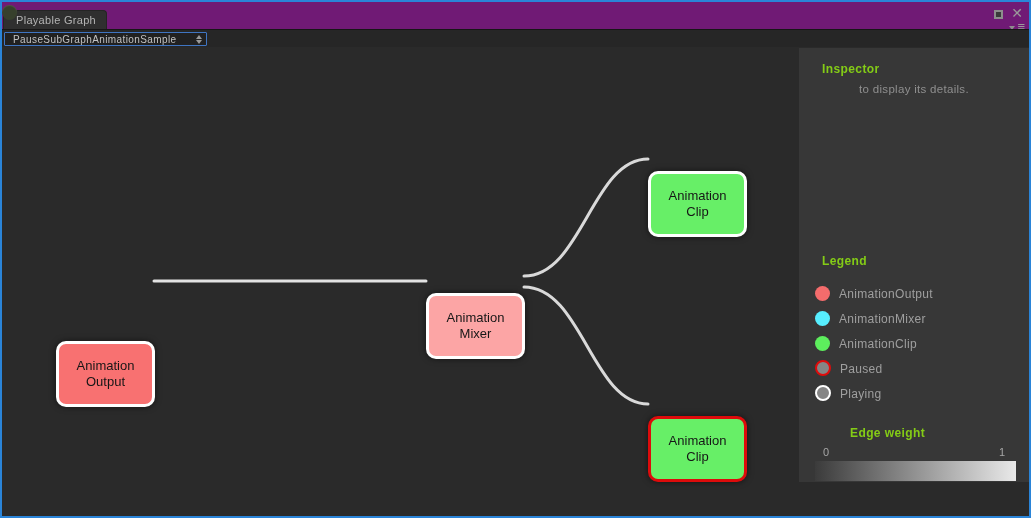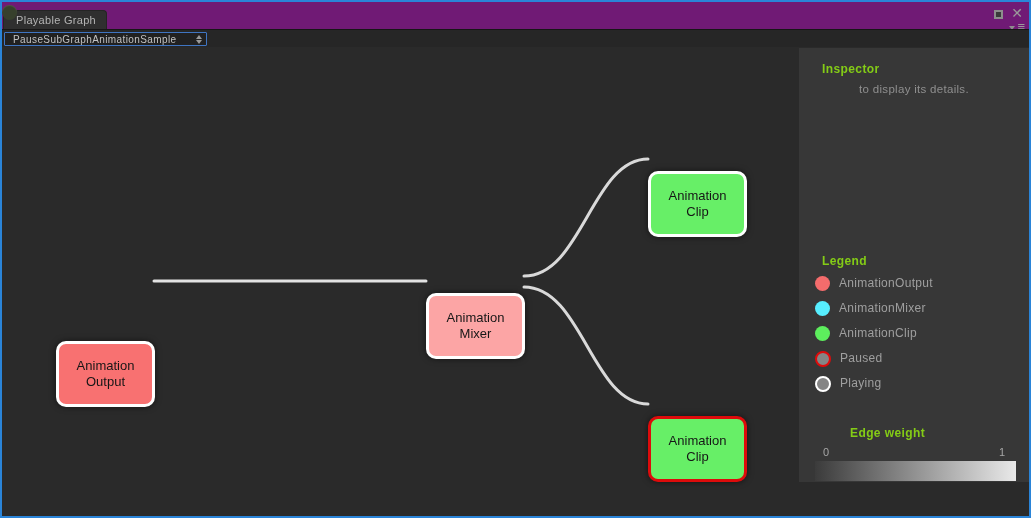--- a/index.html
+++ b/index.html
@@ -52,21 +52,21 @@
   .node-mixer{left:424px;top:246px;background:#fca5a5;}
   .node-clip-top{left:646px;top:124px;background:#67ef67;}
   .node-clip-bottom{left:646px;top:369px;background:#67ef67;border-color:#dd0b0b;}
   
   .panel{position:absolute;left:797px;top:46px;width:230px;height:434px;background:#373737;color:#a6a6a6;}
   .panel h3{margin:0;font-size:12px;font-weight:bold;color:#84cc16;letter-spacing:.4px;}
   .inspector-title{position:absolute;left:23px;top:14px;}
   .inspector-hint{position:absolute;left:0;right:0;top:34px;text-align:center;font-size:11.5px;color:#8f8f8f;line-height:14px;letter-spacing:.3px;}
   .legend-title{position:absolute;left:23px;top:206px;}
   .legend-list{position:absolute;left:16px;top:228px;right:8px;}
-  .legend-item{display:flex;align-items:flex-start;height:25px;font-size:12px;color:#9f9f9f;letter-spacing:.3px;}
+  .legend-item{display:flex;align-items:flex-end;height:25px;font-size:12px;color:#9f9f9f;letter-spacing:.3px;}
   .legend-swatch{width:15px;height:15px;border-radius:50%;margin-right:9px;flex:none;}
   .sw-output{background:#f46c6c;}
   .sw-mixer{background:#57eeff;}
   .sw-clip{background:#5dee5d;}
   .sw-playing{background:#858585;border:2.5px solid #ffffff;width:16px;height:16px;}
   .sw-paused{background:#858585;border:2.5px solid #e00b0b;width:16px;height:16px;}
   .edgeweight-title{position:absolute;left:23px;top:378px;padding-left:28px;}
   .edgeweight-scale{position:absolute;left:24px;right:24px;top:398px;display:flex;justify-content:space-between;font-size:11px;color:#a6a6a6;}
   .edgeweight-bar{position:absolute;left:16px;right:13px;top:413px;height:20px;background:linear-gradient(to right,#3b3b3b,#e9e9e9);}
 </style>

